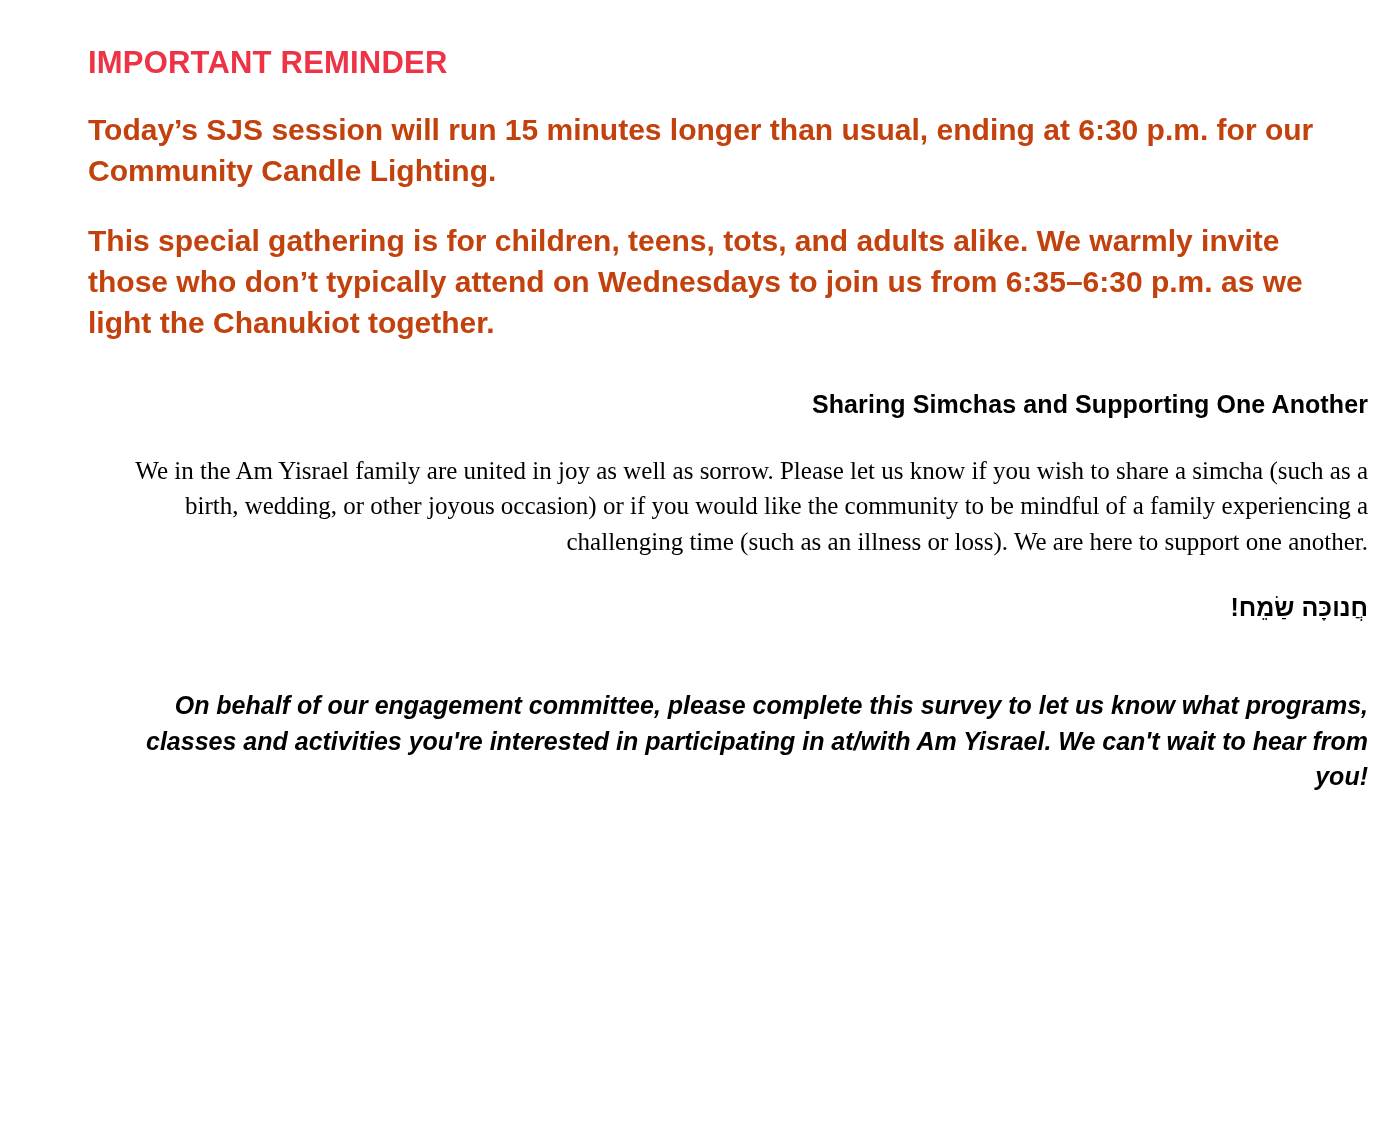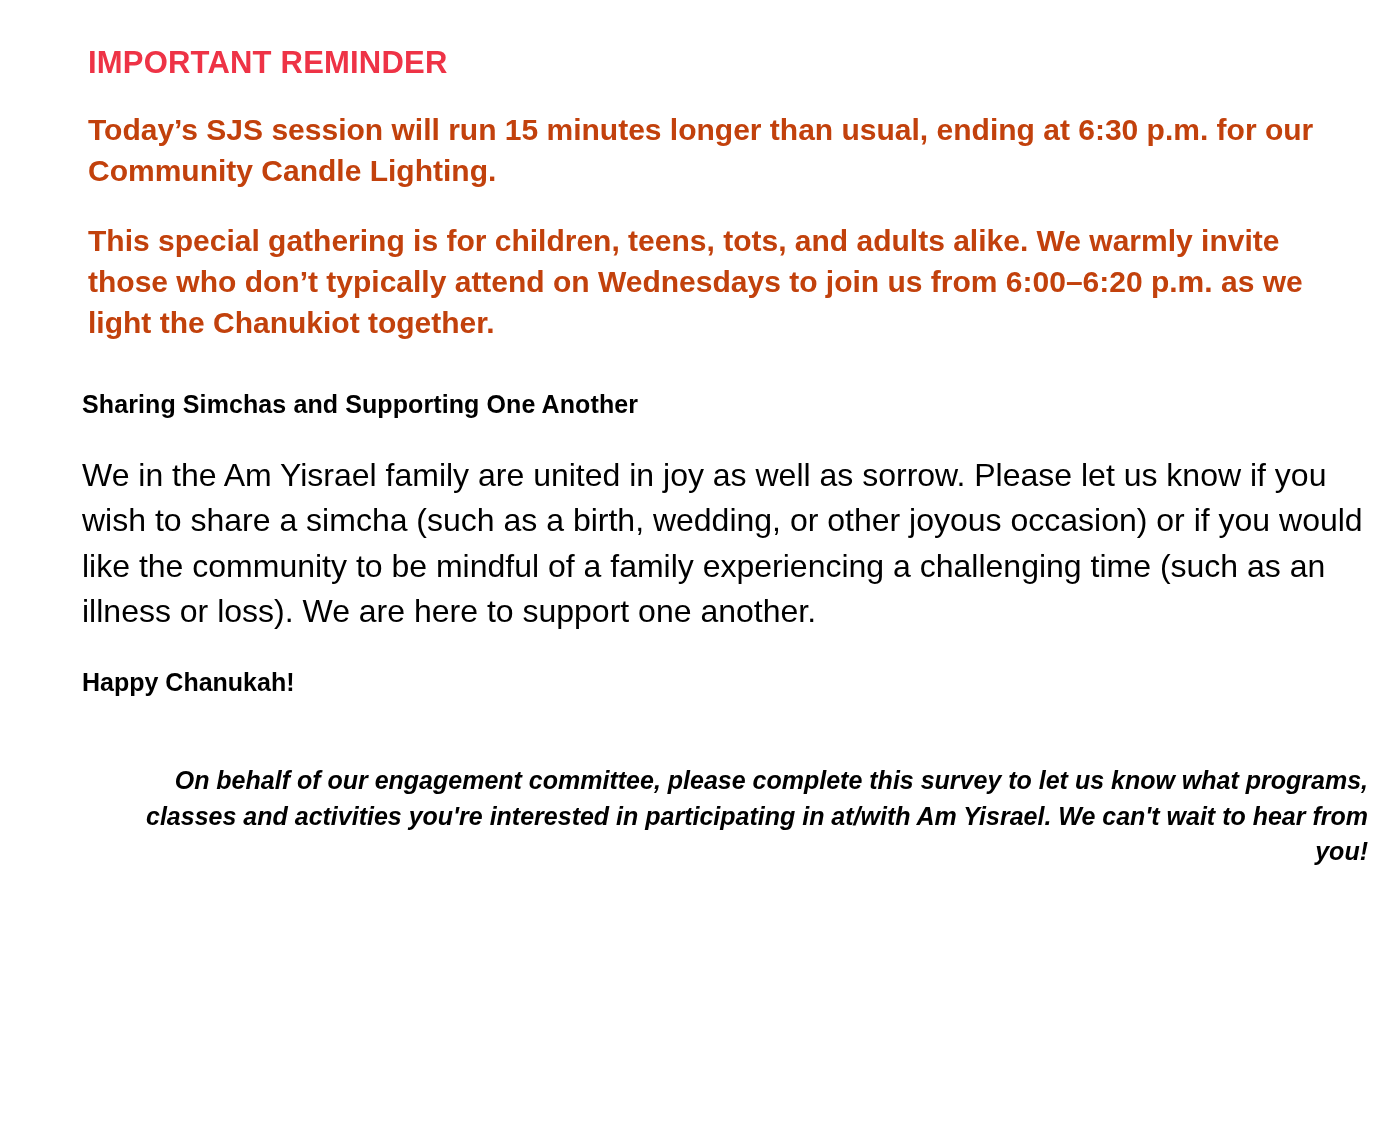--- a/index.html
+++ b/index.html
@@ -37,34 +37,35 @@
     line-height: 1.38;
     margin: 0 0 28px 6px;
     max-width: 1270px;
   }
   .alert-para.second {
     margin-bottom: 34px;
   }
 
   
   .center-block {
-    text-align: left;
+    text-align: right;
     margin-top: 46px;
   }
   .section-title {
     font-size: 25px;
     font-weight: bold;
     margin: 0 0 34px 0;
     letter-spacing: 0.1px;
   }
   .body-para {
-    font-size: 32px;
+    font-size: 25px;
     line-height: 1.42;
     margin: 0 auto 34px auto;
     max-width: 1290px;
+    font-family: Liberation Serif, serif;
   }
   .body-para.thanks {
     margin-bottom: 38px;
   }
   .hebrew {
     font-size: 25px;
     font-weight: bold;
     direction: rtl;
     unicode-bidi: bidi-override;
     margin: 0 0 40px 0;
@@ -88,29 +89,29 @@
 </style>
 </head>
 <body>
 
 <div class="page">
 
   <div class="alert-heading">IMPORTANT REMINDER</div>
 
   <p class="alert-para">Today’s SJS session will run 15 minutes longer than usual, ending at 6:30 p.m. for our Community Candle Lighting.</p>
 
-  <p class="alert-para second">This special gathering is for children, teens, tots, and adults alike. We warmly invite those who don’t typically attend on Wednesdays to join us from 6:00–6:20 p.m. as we light the Chanukiot together.</p>
+  <p class="alert-para second">This special gathering is for children, teens, tots, and adults alike. We warmly invite those who don’t typically attend on Wednesdays to join us from 6:35–6:30 p.m. as we light the Chanukiot together.</p>
 
   <div class="center-block">
 
     <div class="section-title">Sharing Simchas and Supporting One Another</div>
 
     <p class="body-para">We in the Am Yisrael family are united in joy as well as sorrow.  Please let us know if you wish to share a simcha (such as a birth, wedding, or other joyous occasion) or if you would like the community to be mindful of a family experiencing a challenging time (such as an illness or loss).  We are here to support one another.</p>
 
 
+    <div class="hebrew">חֲנוכָּה שַׂמֵח!</div>
 
-    <div class="happy">Happy Chanukah!</div>
 
   </div>
 
   <p class="closing">On behalf of our engagement committee, please complete this survey to let us know what programs, classes and activities you're interested in participating in at/with Am Yisrael. We can't wait to hear from you!</p>
 
 </div>
 
 </body></html>

